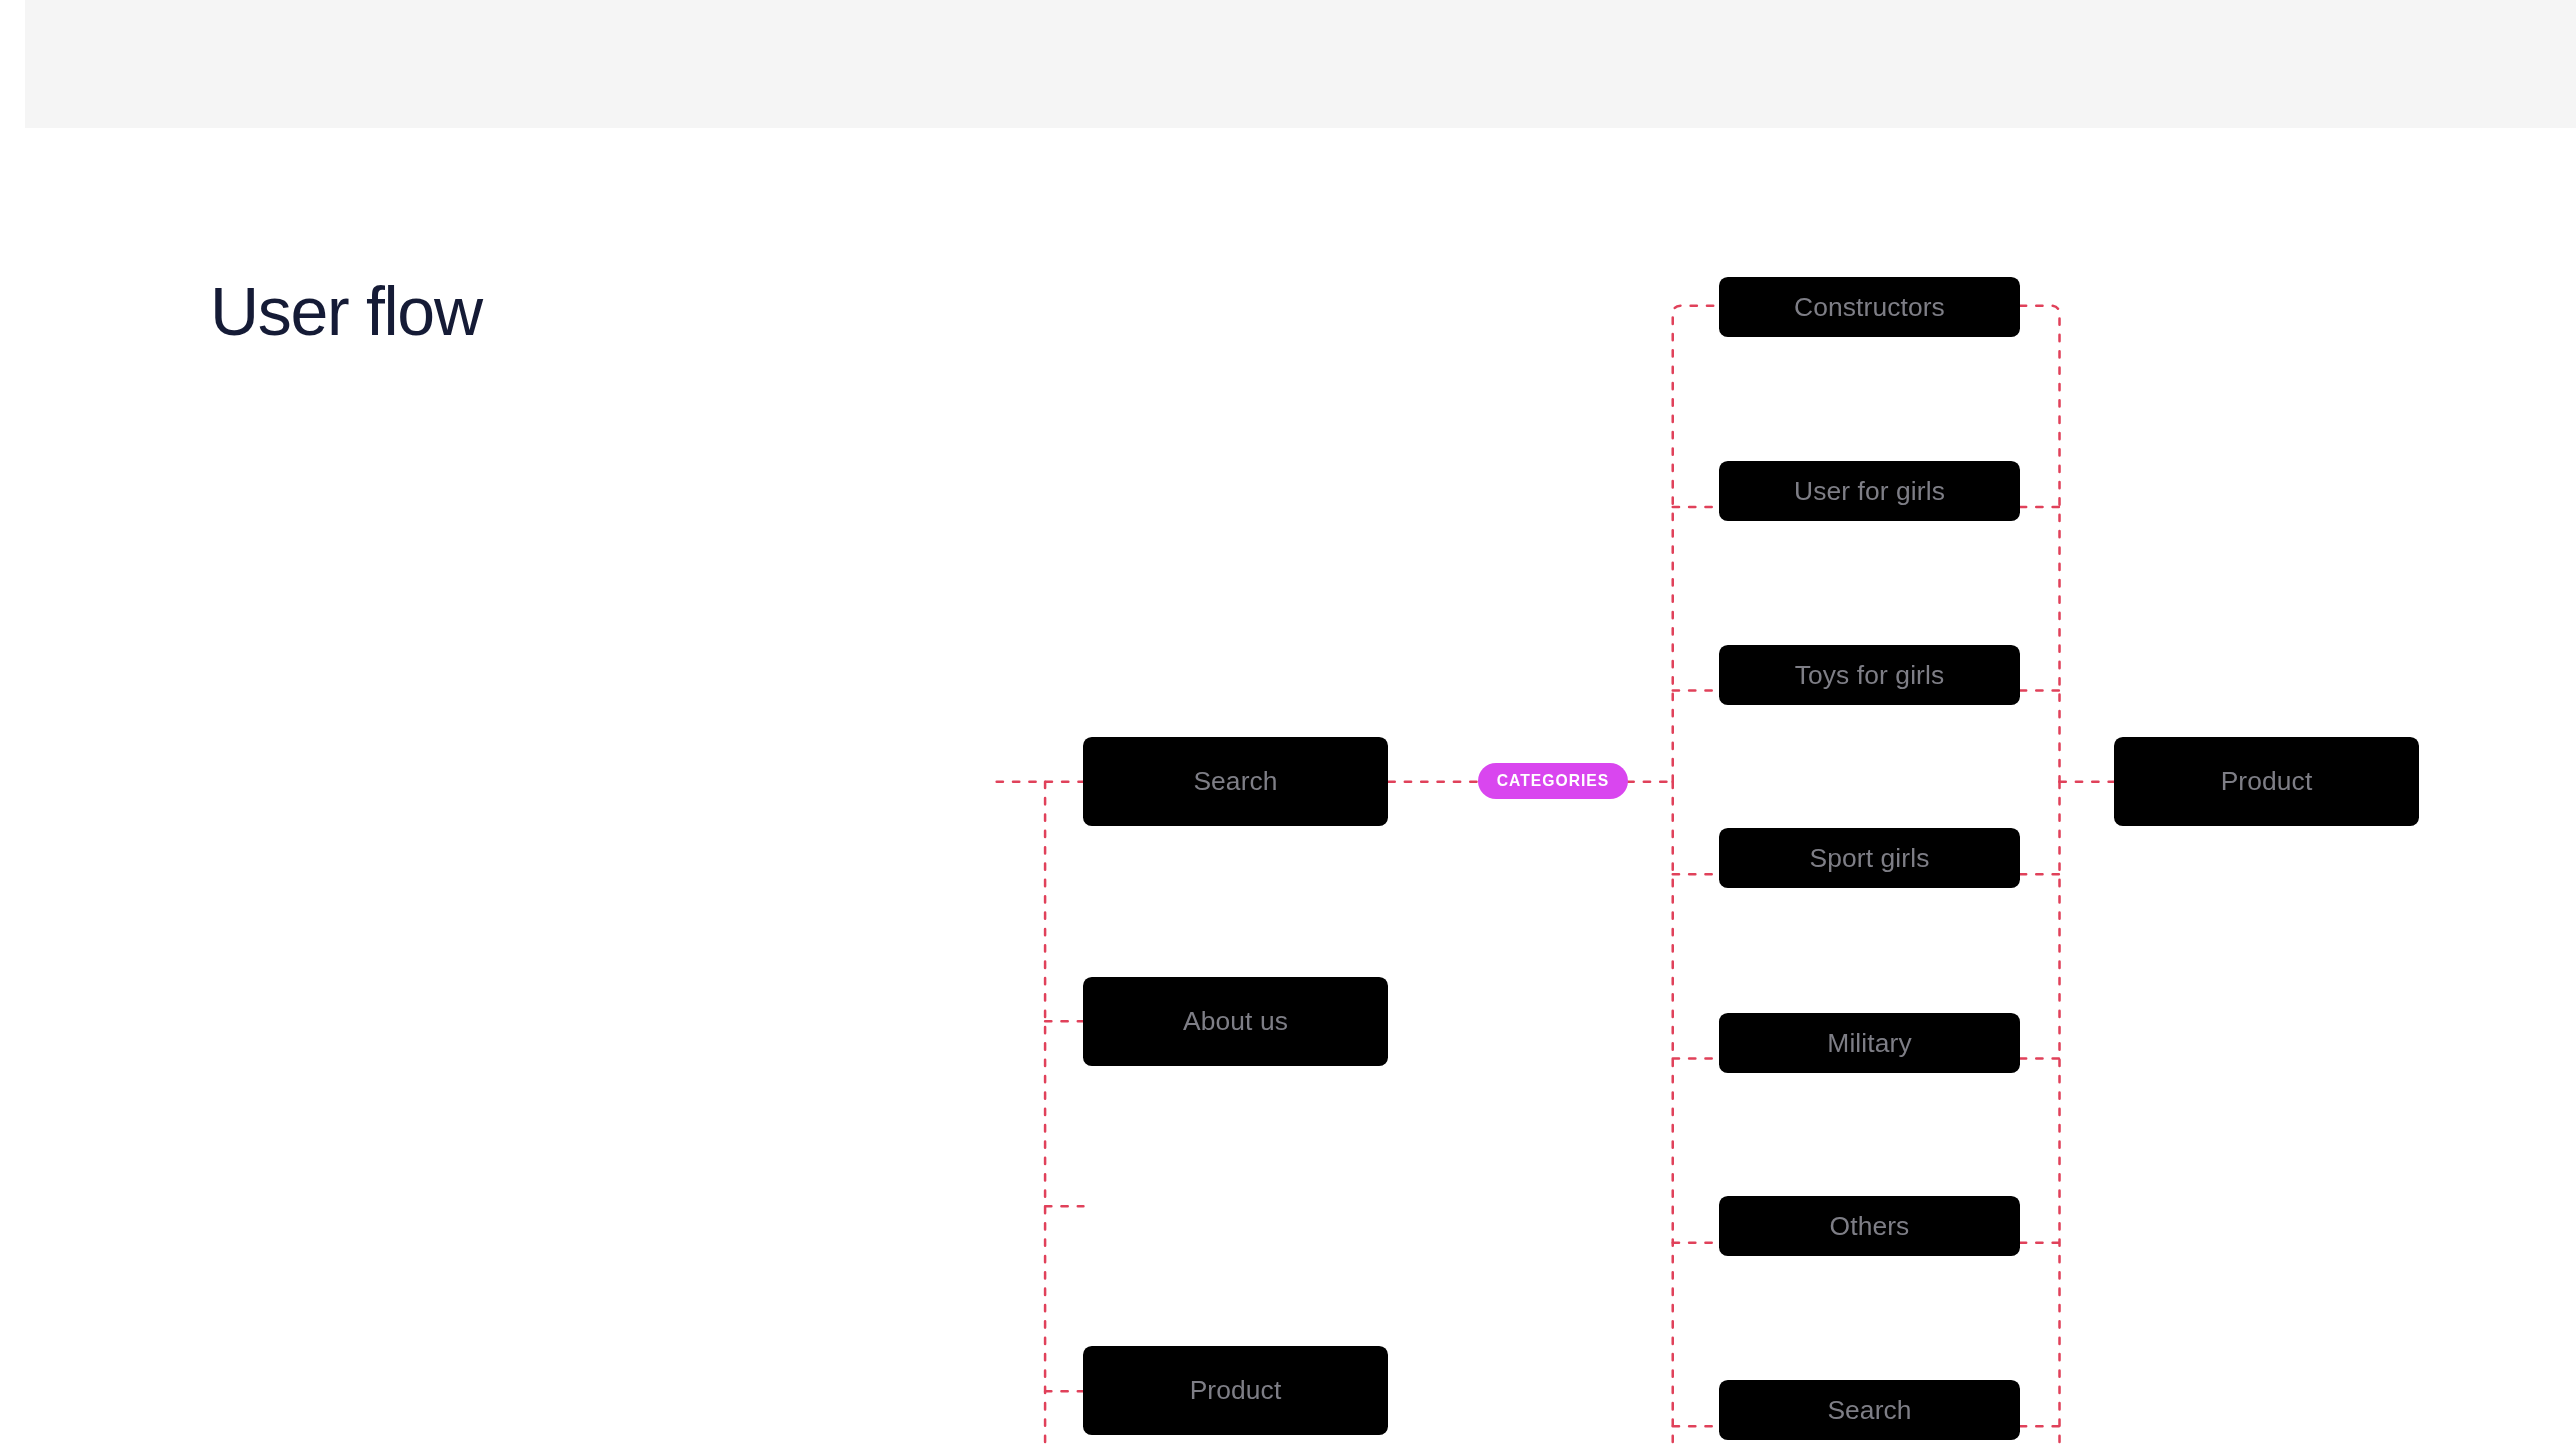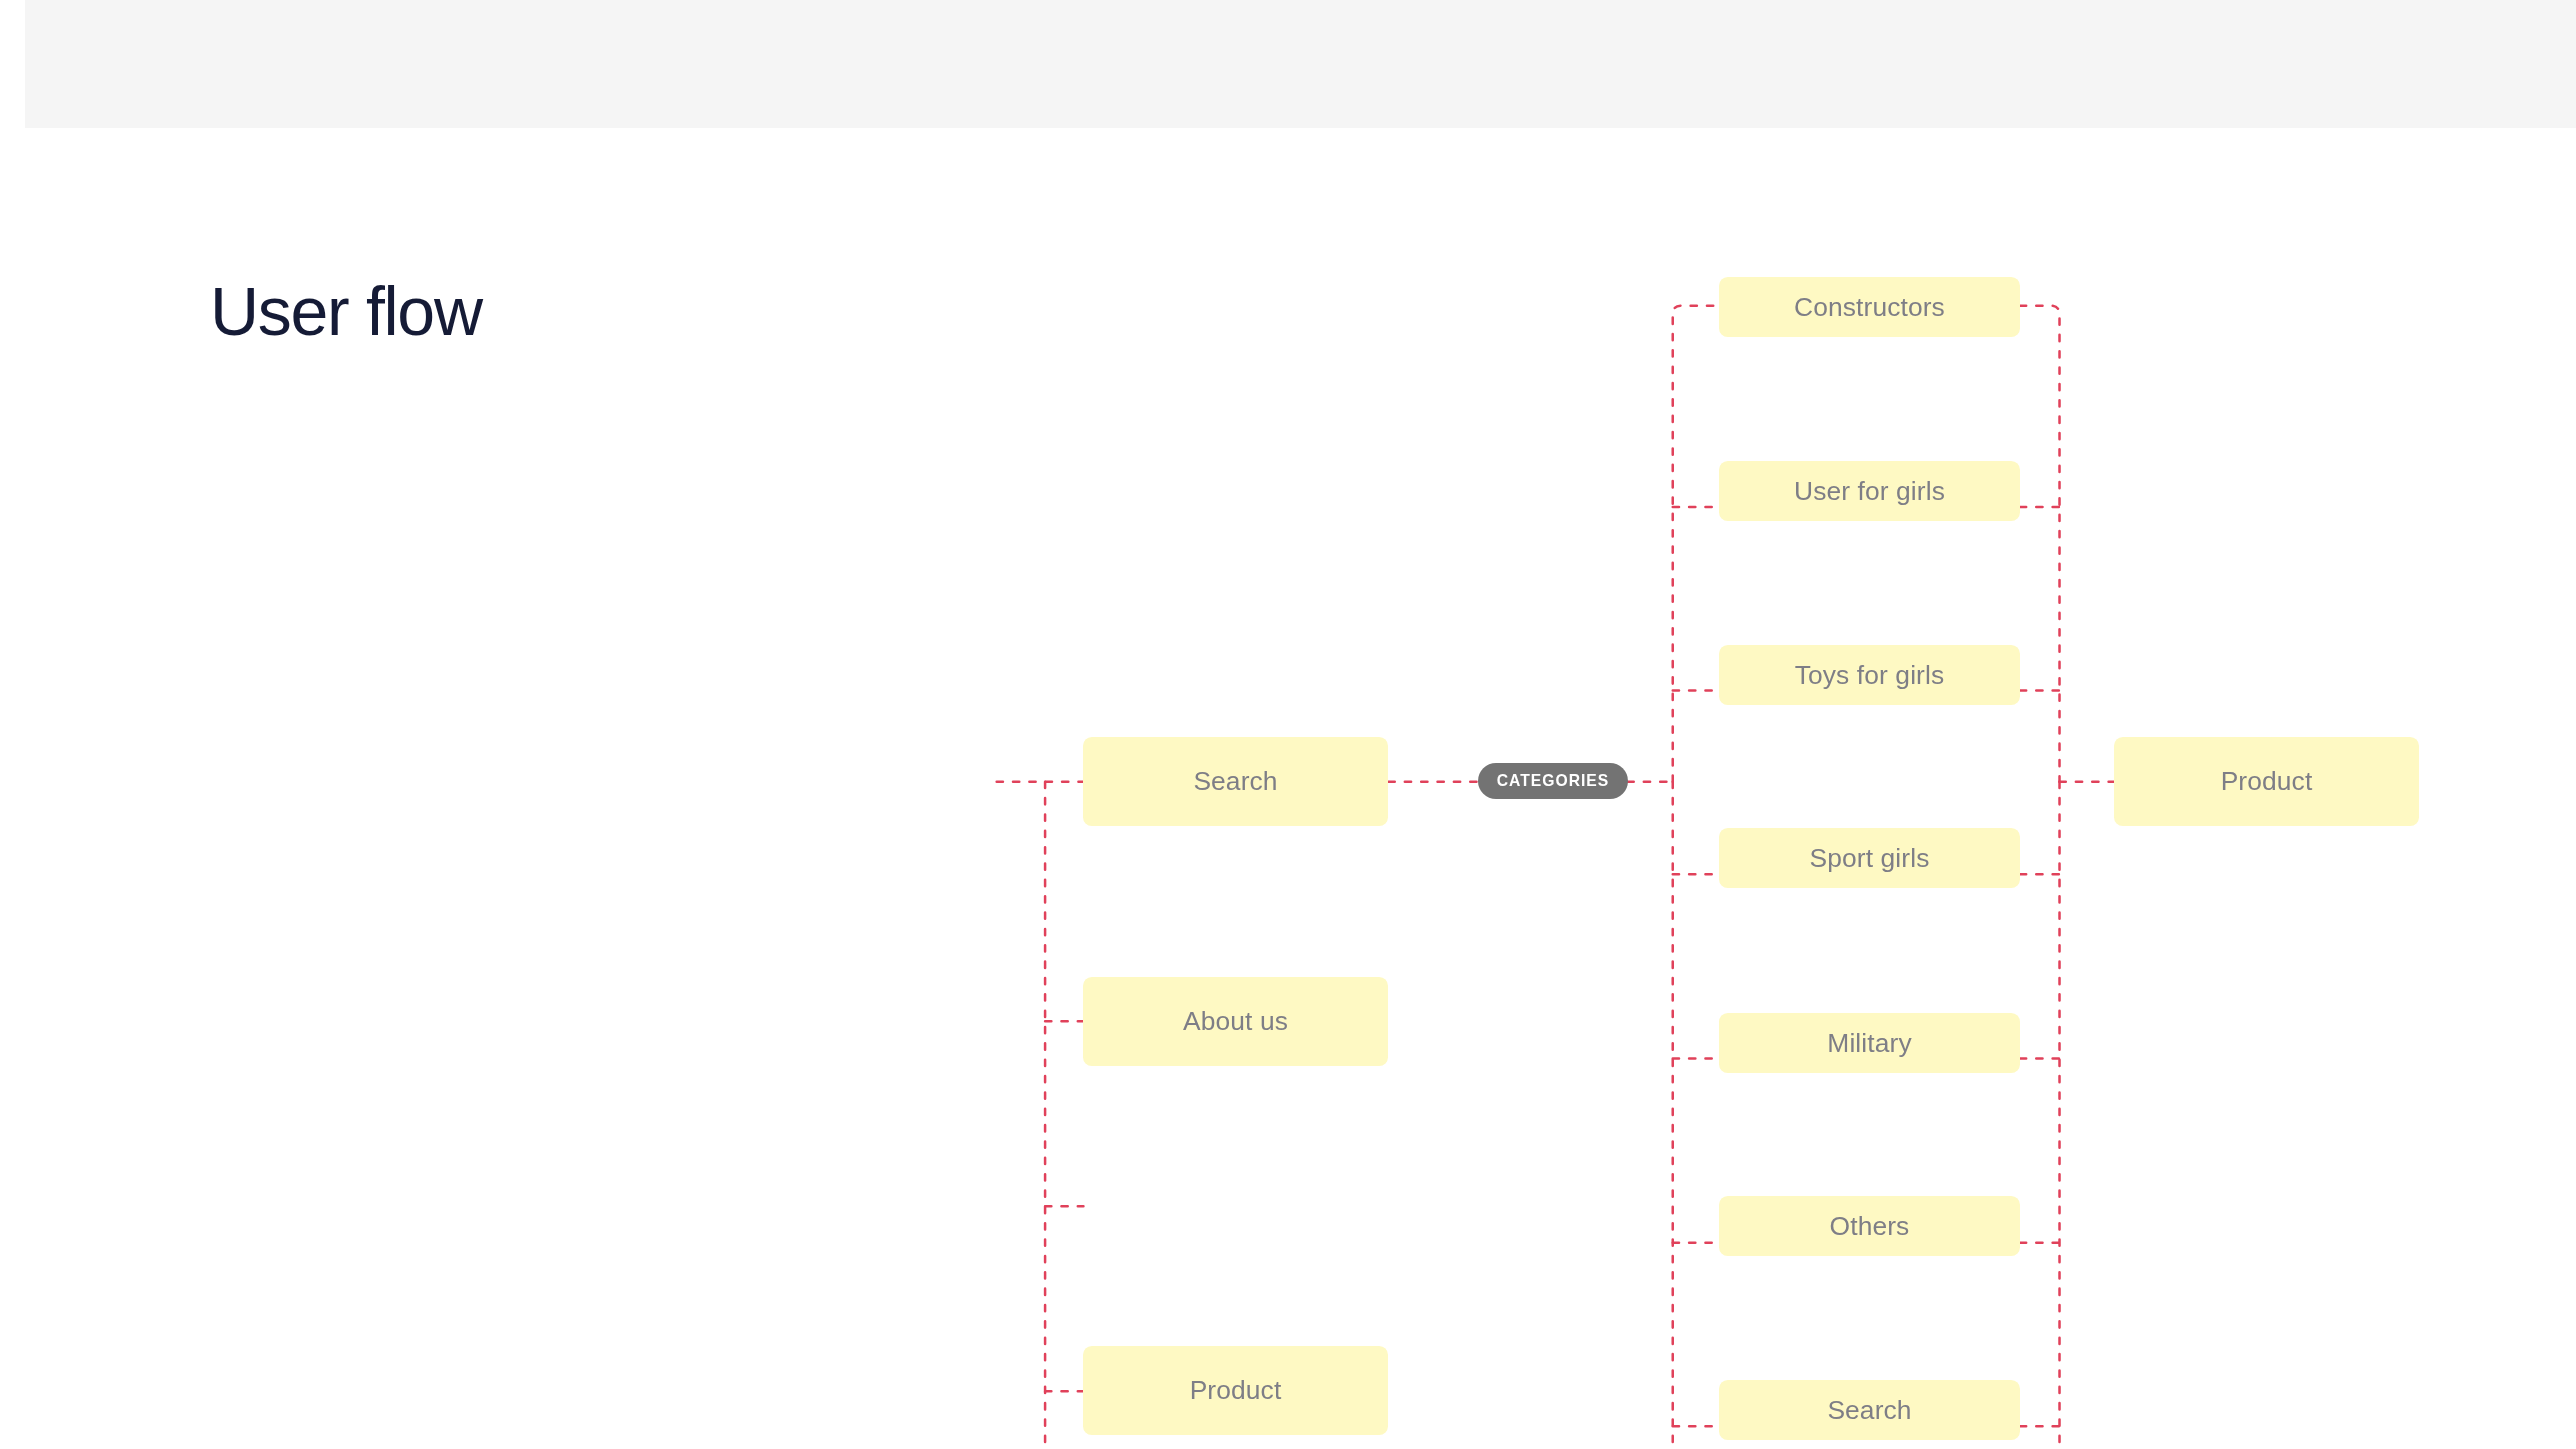--- a/index.html
+++ b/index.html
@@ -42,21 +42,21 @@
     pointer-events: none;
   }
 
   
   .node {
     position: absolute;
     display: flex;
     align-items: center;
     justify-content: center;
     border-radius: 8.8px;
-    background: #fef9c3;
+    background: #000000;
     color: #7e7e86;
     font-size: 26.4px;
     font-weight: 400;
     letter-spacing: 0.1px;
     text-align: center;
     white-space: nowrap;
     user-select: none;
   }
   .node.root {
     background: #151b36;
@@ -65,21 +65,21 @@
     border-radius: 10px;
     box-shadow: 0 3.8px 14px rgba(20,26,54,0.18);
   }
 
   
   #categories-pill {
     position: absolute;
     display: flex;
     align-items: center;
     justify-content: center;
-    background: #737373;
+    background: #d946ef;
     color: #ffffff;
     border-radius: 628px;
     font-size: 15.7px;
     font-weight: 700;
     letter-spacing: 1px;
     white-space: nowrap;
     user-select: none;
   }
 </style>
 </head>

